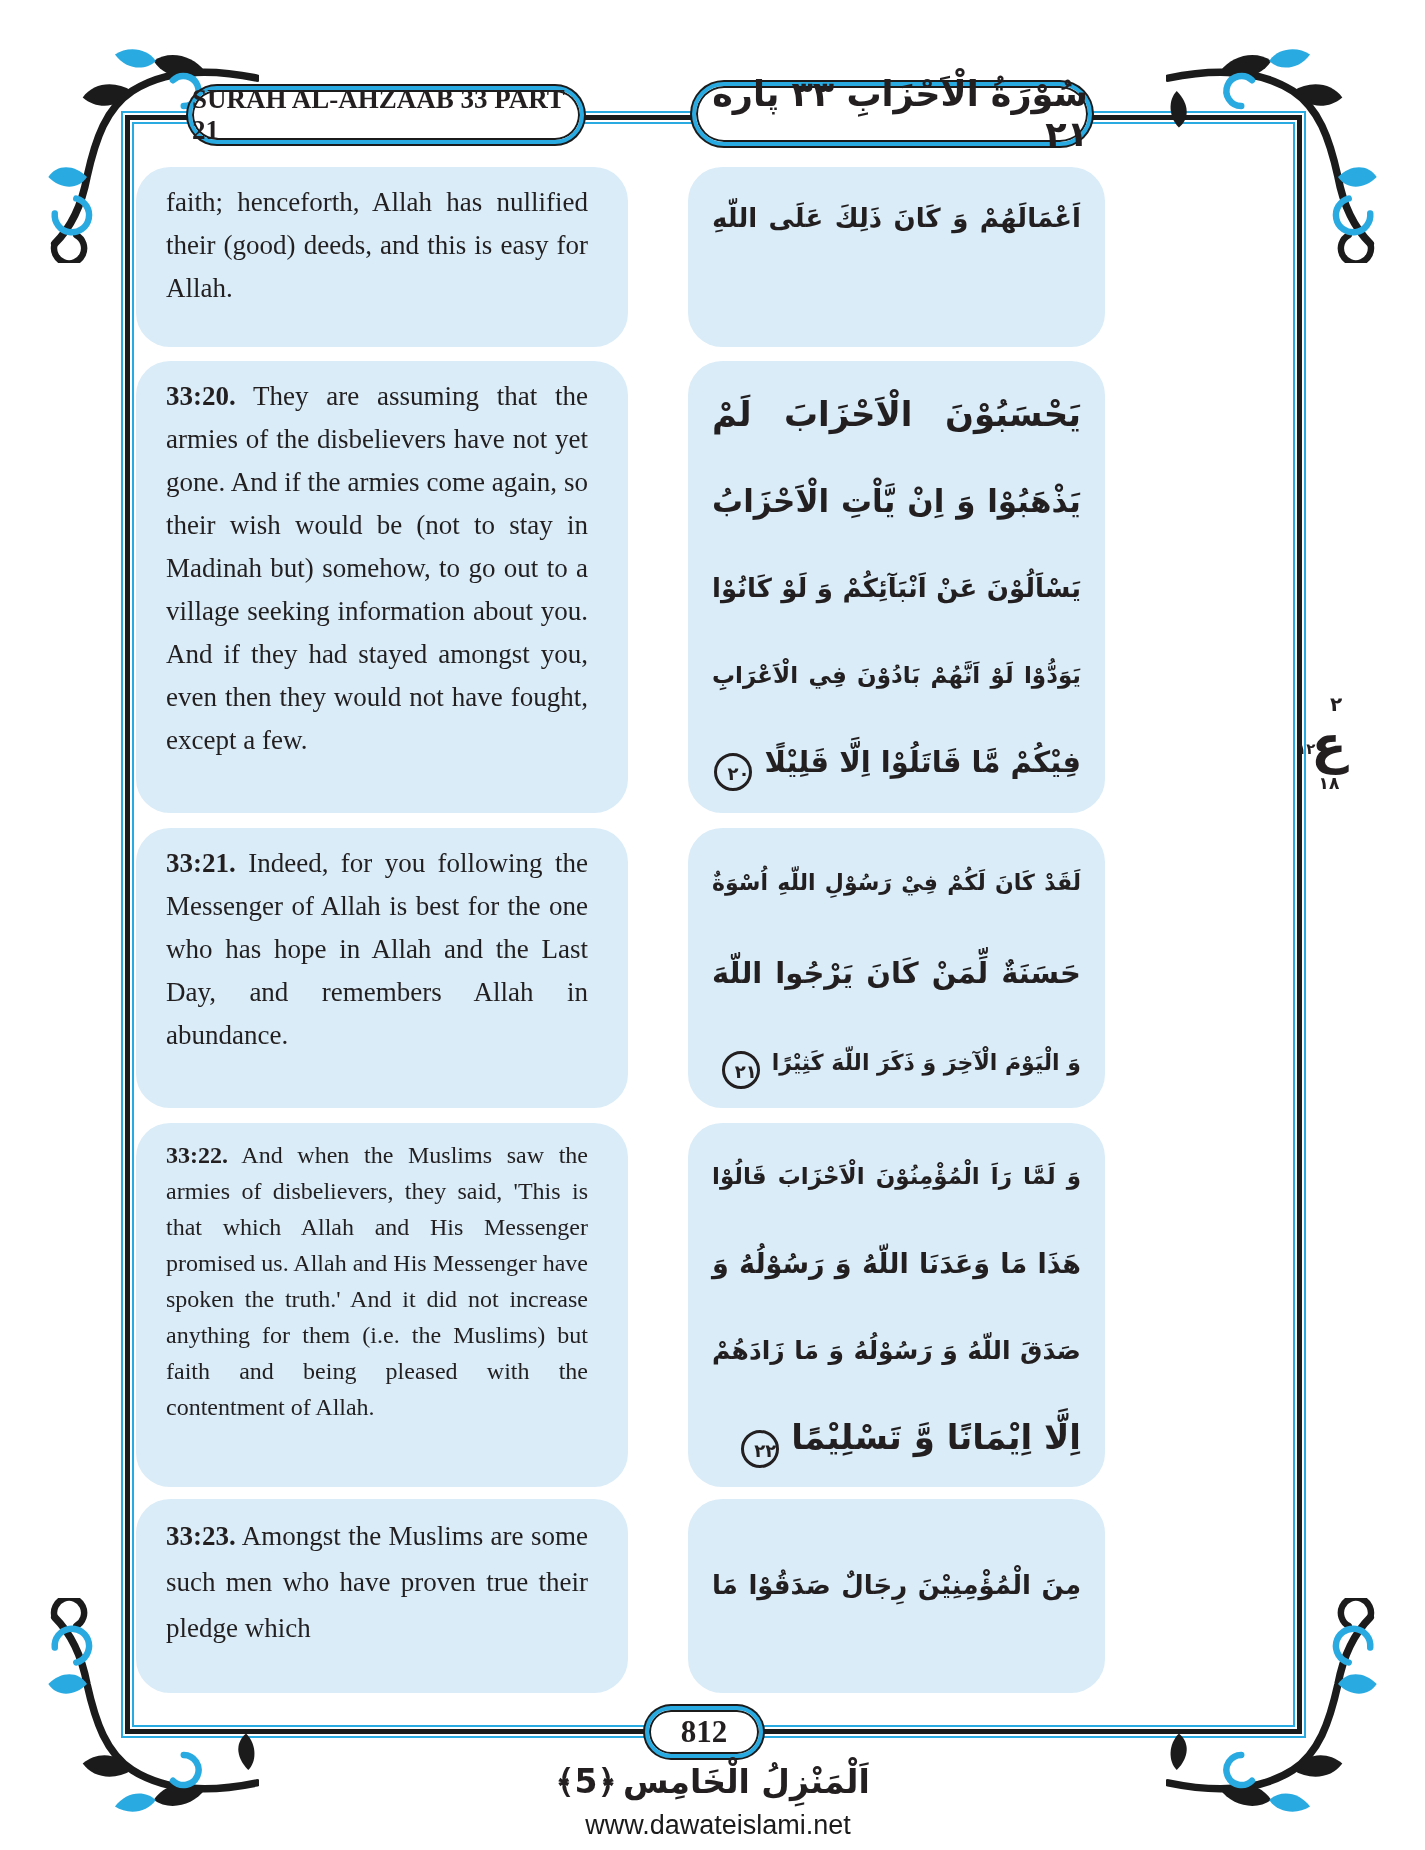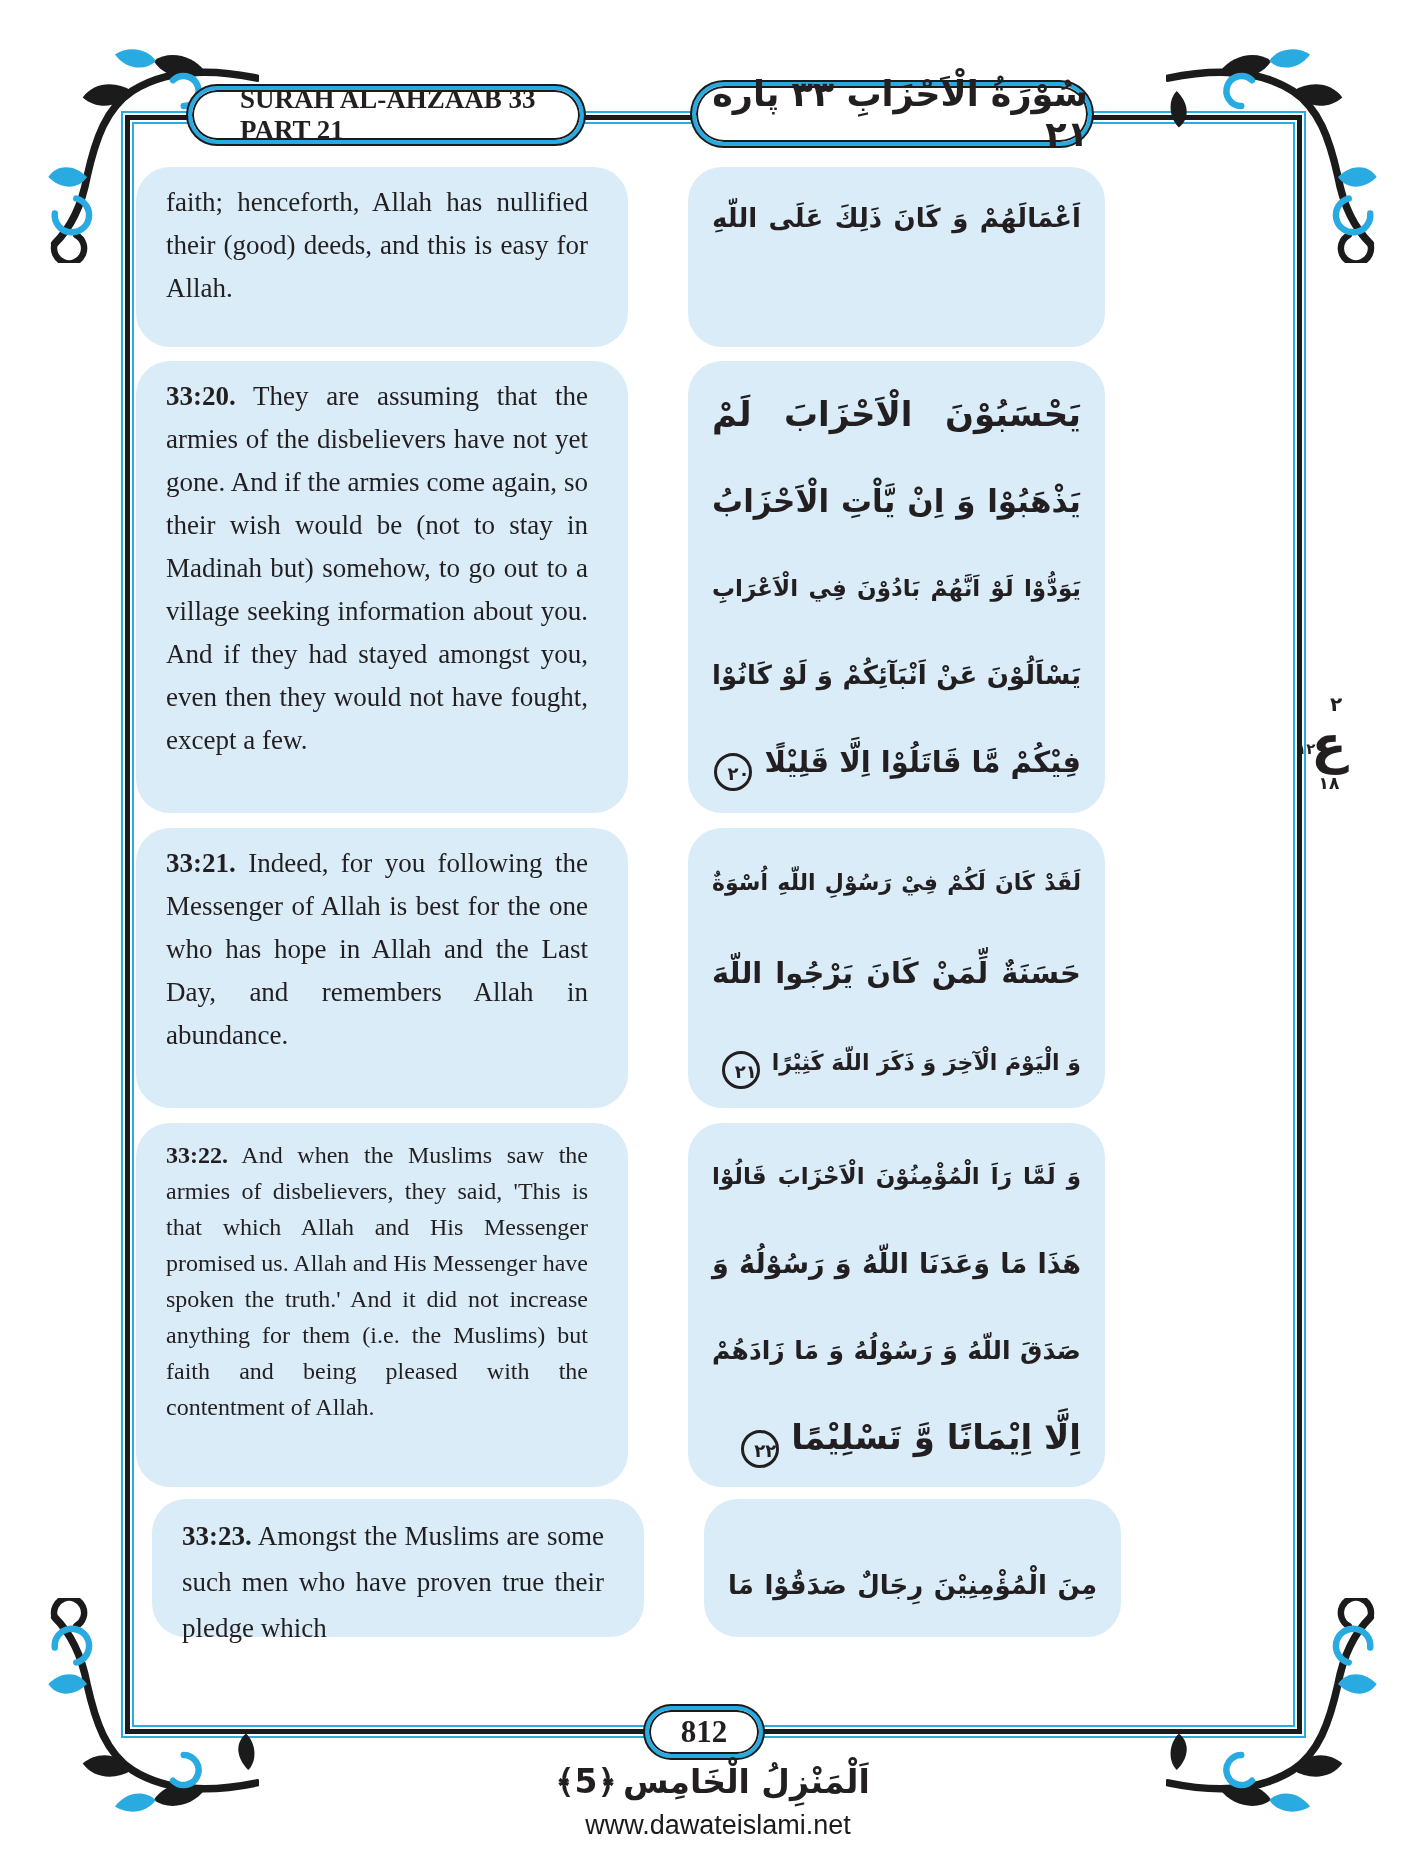--- a/index.html
+++ b/index.html
@@ -17,21 +17,21 @@
   .orn{position:absolute;width:215px;height:215px;z-index:5;pointer-events:none;}
   .orn.tl{left:44px;top:48px;}
   .orn.tr{left:1166px;top:48px;transform:scaleX(-1);}
   .orn.bl{left:44px;top:1598px;transform:scaleY(-1);}
   .orn.br{left:1166px;top:1598px;transform:scale(-1,-1);}
 
   
   .pill{position:absolute;background:#fff;border:4px solid var(--accent);border-radius:34px;
         box-shadow:0 0 0 2px #1b1b1b, inset 0 0 0 2px #1b1b1b;
         display:flex;align-items:center;justify-content:center;z-index:6;box-sizing:border-box;}
-  .pill-en{left:188px;top:86px;width:396px;height:58px;font-weight:bold;font-size:27px;letter-spacing:0;padding-left:48px;}
+  .pill-en{left:188px;top:86px;width:396px;height:58px;font-weight:bold;font-size:27px;letter-spacing:0;}
   .pill-ar{left:692px;top:82px;width:400px;height:64px;font-family:"DejaVu Sans",sans-serif;
            font-weight:bold;font-size:35px;direction:rtl;}
   .pill-page{left:645px;top:1706px;width:118px;height:52px;font-weight:bold;font-size:31px;border-radius:27px;}
 
   
   .block{position:absolute;background:var(--blockbg);border-radius:34px;box-sizing:border-box;}
   .en-block{left:136px;width:492px;padding:14px 40px 0 30px;text-align:justify;}
   .en-text{margin:0;font-size:27px;line-height:43px;}
   .vnum-en{font-weight:bold;}
   .ar-block{left:688px;width:417px;padding:10px 24px 0 24px;}
@@ -40,21 +40,21 @@
   .ar-line.ar-last{text-align-last:right;}
   .vnum{display:inline-block;width:38px;height:38px;border:3px solid var(--ink);border-radius:50%;
         font-size:18px;line-height:36px;text-align:center;vertical-align:-8px;
         margin-inline-start:12px;box-sizing:border-box;}
 
   
   .r1{top:167px;height:180px;}
   .r2{top:361px;height:452px;}
   .r3{top:828px;height:280px;}
   .r4{top:1123px;height:364px;}
-  .r5{top:1499px;height:138px;margin-left:16px;}
+  .r5{top:1499px;height:194px;}
   .r4.en-block .en-text{font-size:24px;line-height:36px;}
   .r5.en-block .en-text{line-height:46px;}
   .r1 .ar-line{height:82px;line-height:82px;font-size:34px;}
   .r2 .ar-line{height:87px;line-height:87px;font-size:34px;}
   .r3 .ar-line{height:90px;line-height:90px;font-size:34px;}
   .r4 .ar-line{height:87px;line-height:87px;font-size:34px;}
   .r5 .ar-line{height:80px;line-height:80px;font-size:34px;margin-top:36px;}
 
   
   .ruku{position:absolute;left:1301px;top:692px;width:56px;text-align:center;z-index:6;
@@ -118,22 +118,22 @@
 <section class="block ar-block r1">
   <div class="ar-line fit" style="font-size: 26px;">اَعْمَالَهُمْ وَ كَانَ ذَلِكَ عَلَى اللّهِ</div>
 </section>
 
 <section class="block en-block r2">
   <p class="en-text"><b class="vnum-en">33:20.</b> <span>They are assuming that the armies of the disbelievers have not yet gone. And if the armies come again, so their wish would be (not to stay in Madinah but) somehow, to go out to a village seeking information about you. And if they had stayed amongst you, even then they would not have fought, except a few.</span></p>
 </section>
 <section class="block ar-block r2">
   <div class="ar-line fit">يَحْسَبُوْنَ الْاَحْزَابَ لَمْ</div>
   <div class="ar-line fit" style="font-size: 31px;">يَذْهَبُوْا وَ اِنْ يَّاْتِ الْاَحْزَابُ</div>
+  <div class="ar-line fit" style="font-size: 26px;">يَسْاَلُوْنَ عَنْ اَنْبَآئِكُمْ وَ لَوْ كَانُوْا</div>
   <div class="ar-line fit" style="font-size: 23px;">يَوَدُّوْا لَوْ اَنَّهُمْ بَادُوْنَ فِي الْاَعْرَابِ</div>
-  <div class="ar-line fit" style="font-size: 26px;">يَسْاَلُوْنَ عَنْ اَنْبَآئِكُمْ وَ لَوْ كَانُوْا</div>
   <div class="ar-line ar-last fit" style="font-size: 29px;"><span>فِيْكُمْ مَّا قَاتَلُوْا اِلَّا قَلِيْلًا</span><span class="vnum">٢٠</span></div>
 </section>
 
 <section class="block en-block r3">
   <p class="en-text"><b class="vnum-en">33:21.</b> <span>Indeed, for you following the Messenger of Allah is best for the one who has hope in Allah and the Last Day, and remembers Allah in abundance.</span></p>
 </section>
 <section class="block ar-block r3">
   <div class="ar-line fit" style="font-size: 22px;">لَقَدْ كَانَ لَكُمْ فِيْ رَسُوْلِ اللّهِ اُسْوَةٌ</div>
   <div class="ar-line fit" style="font-size: 29px;">حَسَنَةٌ لِّمَنْ كَانَ يَرْجُوا اللّهَ</div>
   <div class="ar-line ar-last fit" style="font-size: 22px;"><span>وَ الْيَوْمَ الْآخِرَ وَ ذَكَرَ اللّهَ كَثِيْرًا</span><span class="vnum">٢١</span></div>

